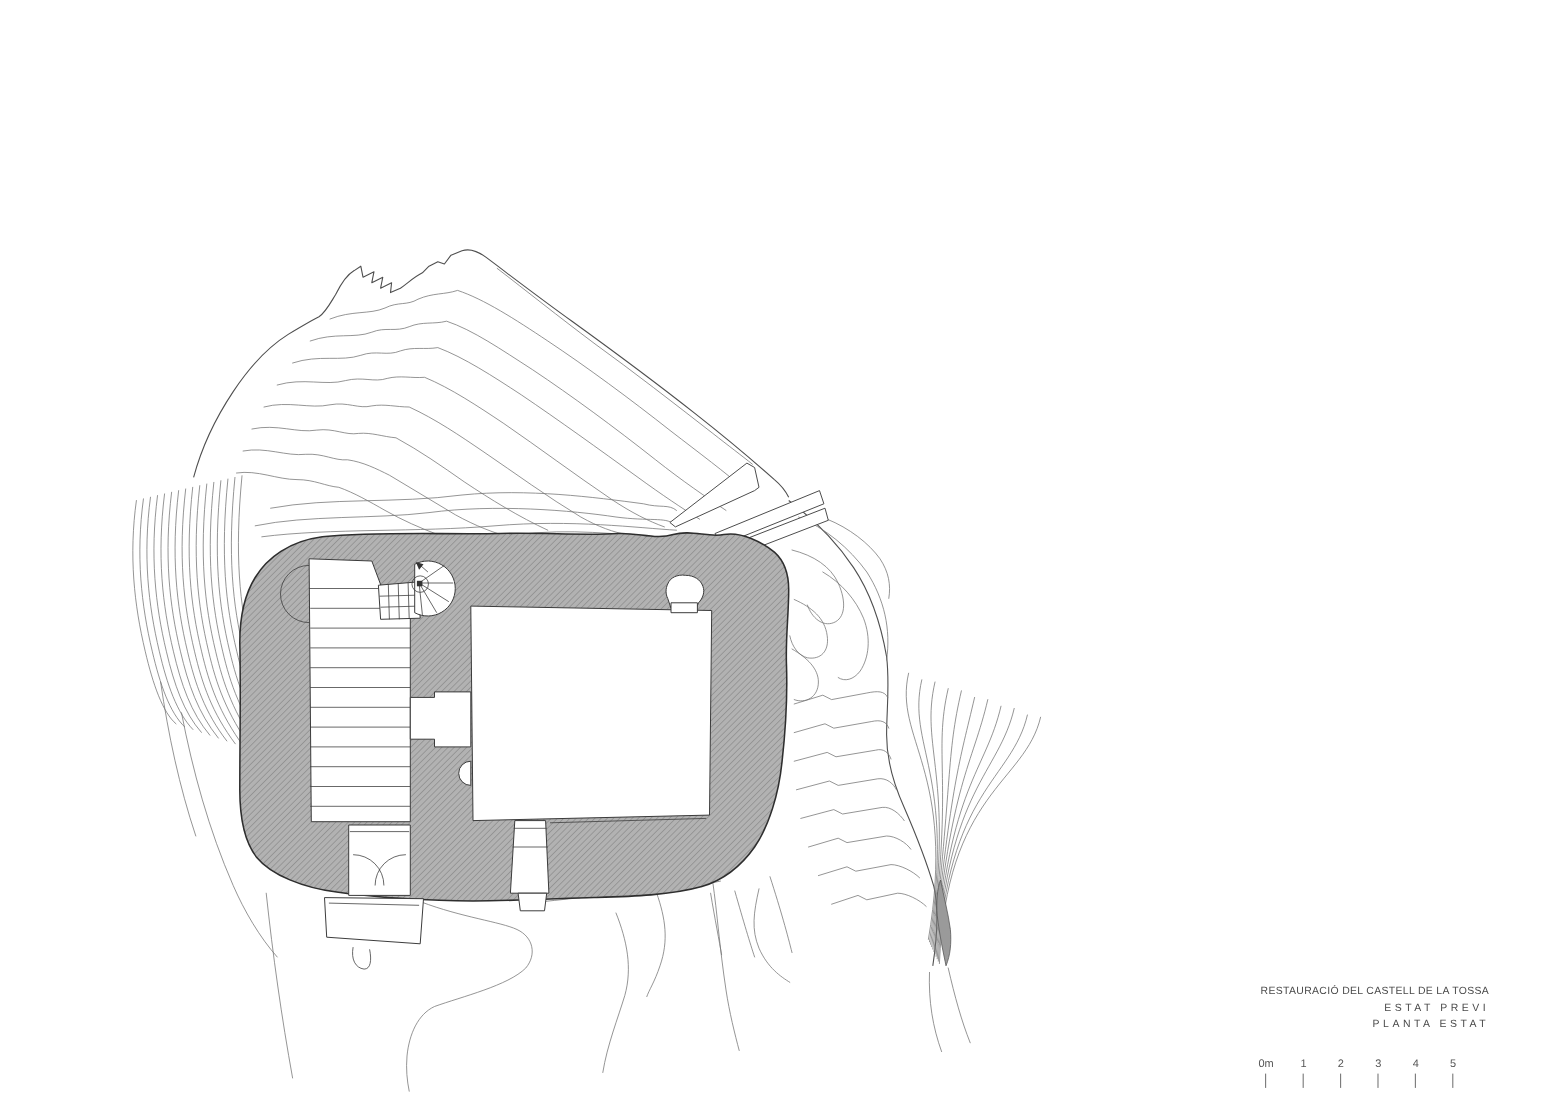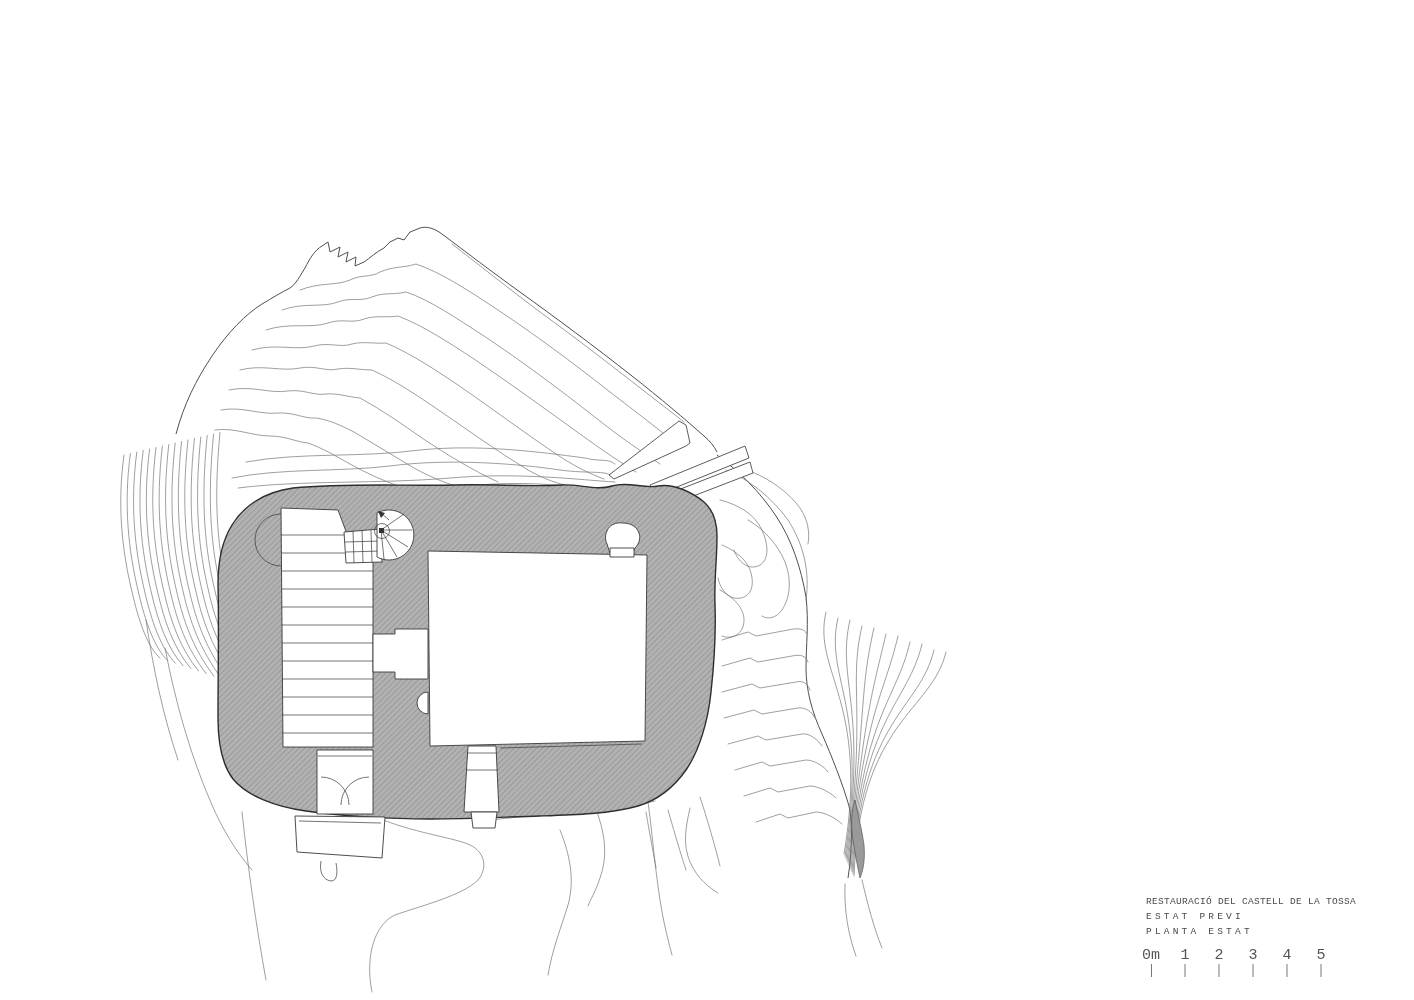--- a/index.html
+++ b/index.html
@@ -1,36 +1,36 @@
 <!DOCTYPE html>
 <html style="--paper: #ffffff; --ink: #3c3c3c; --contour: #757575; --outline: #4f4f4f; --hatch_fill: #b2b2b2; --hatch_line: #858585; --sliver_fill: #9a9a9a; --wall_edge: #2e2e2e;"><head>
 <meta charset="utf-8">
 <style>
   :root{
     --paper:#ffffff; --ink:#3c3c3c; --contour:#757575; --outline:#4f4f4f;
     --hatch_fill:#b2b2b2; --hatch_line:#858585; --sliver_fill:#9a9a9a; --wall_edge:#2e2e2e;
   }
   html,body{margin:0;padding:0;background:#fff;}
   .sheet{position:relative;width:1414px;height:1000px;background:var(--paper);
-         font-family:Liberation Mono, monospace;overflow:hidden;}
+         font-family:Liberation Sans, sans-serif;overflow:hidden;}
   svg{position:absolute;left:0;top:0;}
   .contour{fill:none;stroke:var(--contour);stroke-width:0.7;stroke-linecap:round;}
   .outer{fill:none;stroke:var(--outline);stroke-width:1;stroke-linejoin:round;}
   .castle{fill:url(#hatch);stroke:var(--wall_edge);stroke-width:1.4;stroke-linejoin:round;}
   .cut{fill:#ffffff;stroke:#3a3a3a;stroke-width:0.9;stroke-linejoin:round;}
   .cutline{fill:none;stroke:#3a3a3a;stroke-width:0.7;}
   .ledge{fill:#ffffff;stroke:#4a4a4a;stroke-width:0.9;stroke-linejoin:round;}
   .sliver{fill:var(--sliver_fill);stroke:#555;stroke-width:0.7;}
   .inkfill{fill:#333;stroke:none;}
   .titleblock{position:absolute;left:1146px;top:896px;color:#4a4a4a;}
   .tb1{font-size:9.5px;letter-spacing:0.3px;white-space:nowrap;}
-  .tb2{font-size:9.5px;letter-spacing:3.2px;margin-top:4px;white-space:nowrap;}
+  .tb2{font-size:9.5px;letter-spacing:3.2px;margin-top:4px;white-space:nowrap;text-align:right;}
   .scalebar{position:absolute;left:1146px;top:951px;width:200px;height:34px;}
-  .tickunit{position:absolute;top:0;transform:translateX(-50%);text-align:center;
-            font-size:15px;color:#555;line-height:10px;}
+  .tickunit{position:absolute;top:12px;transform:translateX(-50%);text-align:center;
+            font-size:10px;color:#555;line-height:10px;}
   .tick{display:block;width:1px;height:13px;background:#787878;margin:3px auto 0;}
 </style>
 </head>
 <body>
 
 <div class="sheet">
 
 <svg viewBox="0 0 1414 1000" width="1414" height="1000">
   <defs>
     <pattern id="hatch" width="4" height="4" patternUnits="userSpaceOnUse" patternTransform="rotate(-45)">

